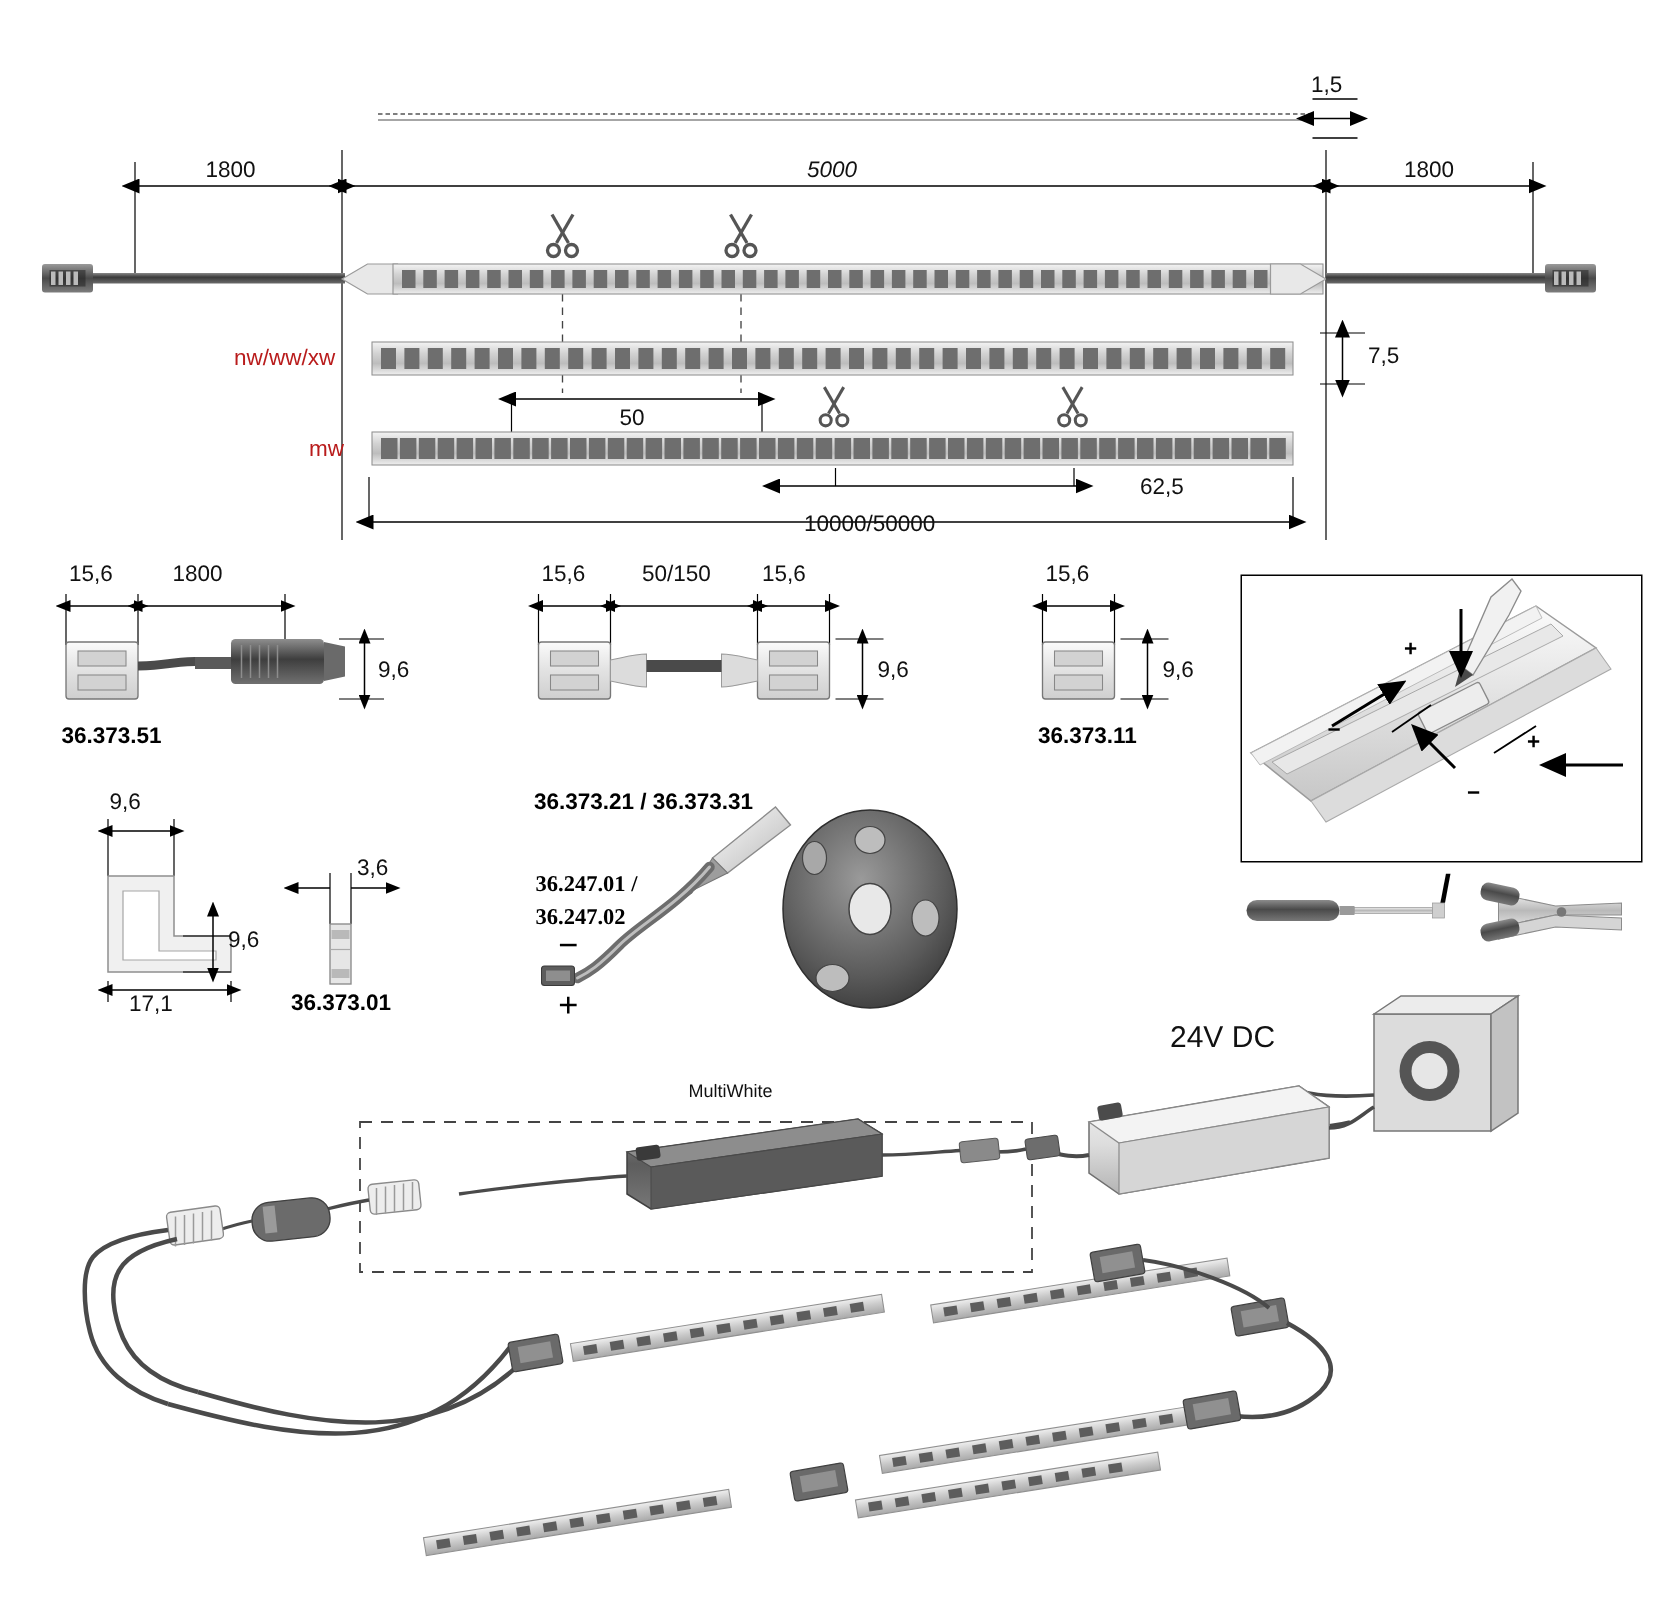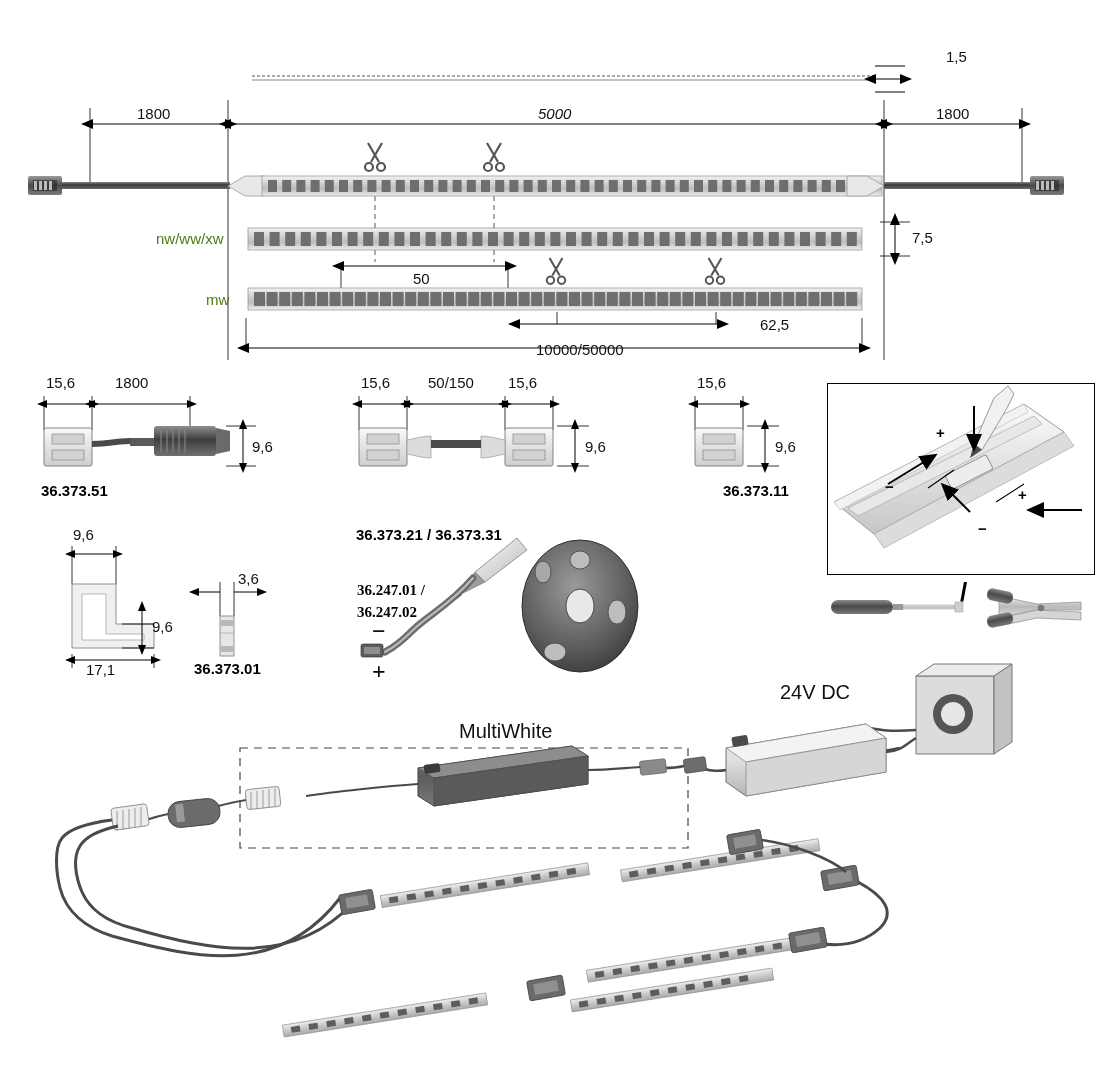--- a/index.html
+++ b/index.html
@@ -1,21 +1,21 @@
 <!DOCTYPE html>
 <html><head>
 <meta charset="utf-8">
 <style>
   html,body{margin:0;padding:0;background:#fff;}
   body{width:1113px;height:1080px;position:relative;overflow:hidden;
        font-family:"Liberation Sans", sans-serif;color:#000;}
   .abs{position:absolute;}
   .lbl{font-size:15px;color:#111;white-space:nowrap;}
   .lbl-bold{font-size:15px;font-weight:bold;color:#000;white-space:nowrap;}
-  .lbl-teal{font-size:15px;color:#4d7c0f;white-space:nowrap;}
+  .lbl-teal{font-size:15px;color:#b91c1c;white-space:nowrap;}
   svg{display:block;}
   .box-outline{border:1px solid #000;}
 </style>
 </head>
 <body>
 
 <div class="abs" style="left:0;top:0;width:1113px;height:370px;">
   <svg width="1113" height="370" viewBox="0 0 1113 370">
     <defs>
       <marker id="arrL" markerWidth="12" markerHeight="10" refX="11" refY="5" orient="auto">
@@ -239,21 +239,21 @@
 
     <line x1="557" y1="324" x2="557" y2="312" stroke="#000" stroke-width="0.8"></line>
     <line x1="716" y1="324" x2="716" y2="312" stroke="#000" stroke-width="0.8"></line>
     <line x1="519" y1="324" x2="718" y2="324" stroke="#000" stroke-width="1" marker-start="url(#arrL)" marker-end="url(#arrR)"></line>
 
     <line x1="246" y1="348" x2="246" y2="318" stroke="#000" stroke-width="0.8"></line>
     <line x1="862" y1="348" x2="862" y2="318" stroke="#000" stroke-width="0.8"></line>
     <line x1="248" y1="348" x2="860" y2="348" stroke="#000" stroke-width="1" marker-start="url(#arrL)" marker-end="url(#arrR)"></line>
   </svg>
 
-  <div class="abs lbl" style="left:946px;top:48px;text-align:center;">1,5</div>
+  <div class="abs lbl" style="left:874px;top:48px;text-align:center;">1,5</div>
   <div class="abs lbl" style="left:137px;top:105px;">1800</div>
   <div class="abs lbl" style="left:538px;top:105px;font-style:italic;">5000</div>
   <div class="abs lbl" style="left:936px;top:105px;">1800</div>
   <div class="abs lbl-teal" style="left:156px;top:230px;">nw/ww/xw</div>
   <div class="abs lbl-teal" style="left:206px;top:291px;">mw</div>
   <div class="abs lbl" style="left:912px;top:229px;">7,5</div>
   <div class="abs lbl" style="left:413px;top:270px;">50</div>
   <div class="abs lbl" style="left:760px;top:316px;">62,5</div>
   <div class="abs lbl" style="left:509px;top:341px;margin-left:27px;">10000/50000</div>
 
@@ -388,21 +388,21 @@
     <line x1="32" y1="26" x2="76" y2="26" stroke="#000" stroke-width="1" marker-start="url(#aL2)" marker-end="url(#aR2)"></line>
     <rect x="30" y="50" width="48" height="38" rx="2" fill="url(#conG)" stroke="#777" stroke-width="0.9"></rect>
     <rect x="38" y="56" width="32" height="10" fill="#d2d2d2" stroke="#888" stroke-width="0.7"></rect>
     <rect x="38" y="72" width="32" height="10" fill="#d2d2d2" stroke="#888" stroke-width="0.7"></rect>
     <line x1="82" y1="48" x2="114" y2="48" stroke="#000" stroke-width="0.8"></line>
     <line x1="82" y1="88" x2="114" y2="88" stroke="#000" stroke-width="0.8"></line>
     <line x1="100" y1="50" x2="100" y2="86" stroke="#000" stroke-width="1" marker-start="url(#aL2)" marker-end="url(#aR2)"></line>
   </svg>
   <div class="abs lbl" style="left:32px;top:-4px;">15,6</div>
   <div class="abs lbl" style="left:110px;top:60px;">9,6</div>
-  <div class="abs lbl-bold" style="left:27px;top:104px;margin-left:31px;">36.373.11</div>
+  <div class="abs lbl-bold" style="left:27px;top:104px;">36.373.11</div>
 </div>
 
 <div class="abs box-outline" style="left:827px;top:383px;width:266px;height:190px;background:#fff;">
   <svg width="264" height="188" viewBox="0 0 264 188">
     <defs>
       <linearGradient id="profG" x1="0" y1="0" x2="0" y2="1">
         <stop offset="0%" stop-color="#fbfbfb"></stop>
           <stop offset="45%" stop-color="#e3e3e3"></stop>
           <stop offset="100%" stop-color="#c7c7c7"></stop>
       </linearGradient>
@@ -733,15 +733,15 @@
         <rect x="650" y="327" width="9" height="6"></rect>
           <rect x="668" y="327" width="9" height="6"></rect>
         <rect x="686" y="327" width="9" height="6"></rect>
           <rect x="704" y="327" width="9" height="6"></rect>
         <rect x="722" y="327" width="9" height="6"></rect>
           <rect x="740" y="327" width="9" height="6"></rect>
       </g>
     </g>
   </svg>
 
-  <div class="abs lbl" style="left:459px;top:60px;font-size:20px;">MultiWhite</div>
+  <div class="abs lbl" style="left:459px;top:60px;font-size:12px;">MultiWhite</div>
   <div class="abs lbl" style="left:780px;top:21px;font-size:20px;">24V DC</div>
 </div>
 
 </body></html>

